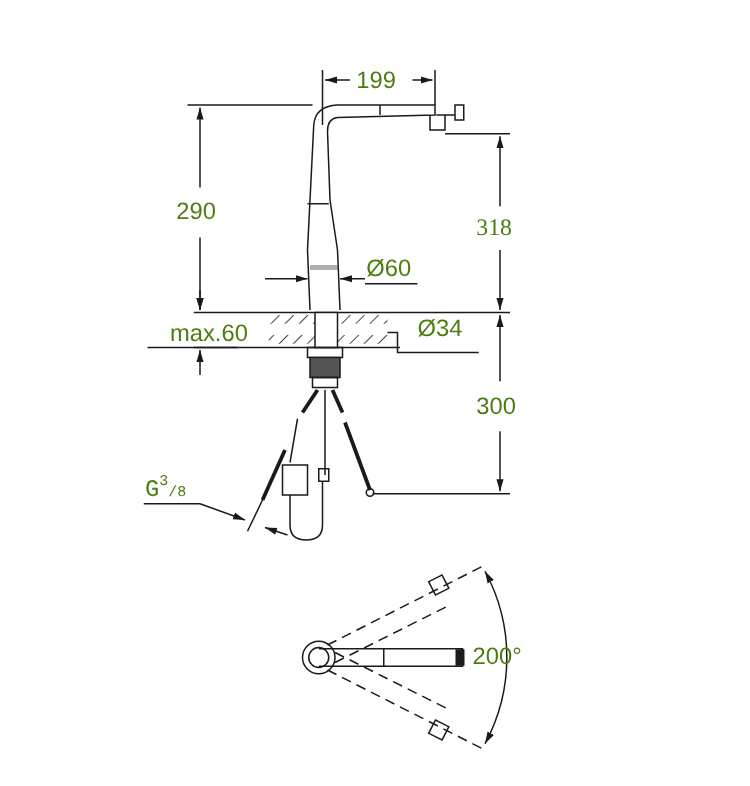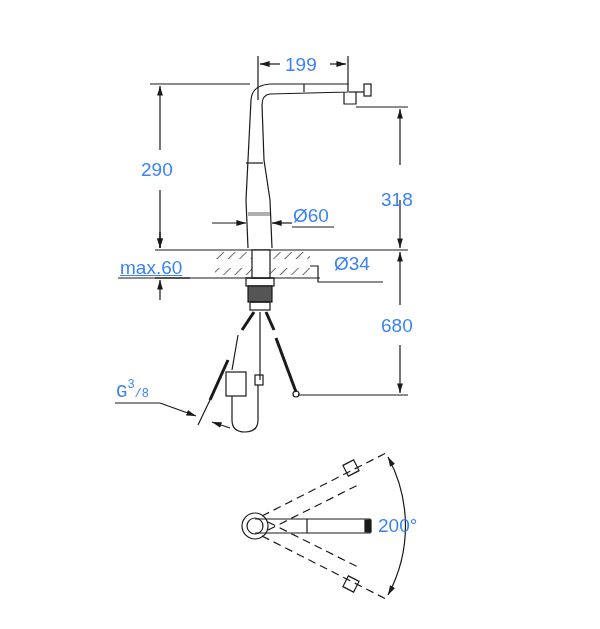--- a/index.html
+++ b/index.html
@@ -1,18 +1,18 @@
 <!DOCTYPE html>
 <html><head>
 <meta charset="utf-8">
 <style>
   html, body { margin:0; padding:0; background:#ffffff; }
   body { width:600px; height:629px; position:relative; overflow:hidden; font-family:"Liberation Sans", sans-serif; }
   svg { position:absolute; left:0; top:0; }
-  .lbl { position:absolute; font-family:"Liberation Sans", sans-serif; color:#3b82f6; font-size:19px; line-height:1; white-space:nowrap; }
+  .lbl { position:absolute; font-family:"Liberation Sans", sans-serif; color:#4d7c0f; font-size:19px; line-height:1; white-space:nowrap; }
   .sup { font-size:12px; vertical-align:top; position:relative; top:-4px; }
   .sub { font-size:12px; }
 </style>
 </head>
 <body>
 
 <svg width="600" height="629" viewBox="0 0 600 629" xmlns="http://www.w3.org/2000/svg">
   <defs>
     <marker id="arr" viewBox="0 0 10 10" refX="10" refY="5" markerWidth="8" markerHeight="8" orient="auto-start-reverse">
       <path d="M0,2 L10,5 L0,8 z" fill="#1a1a1a"></path>
@@ -118,21 +118,21 @@
       <line x1="268" y1="522" x2="360" y2="568" stroke-dasharray="8,5"></line>
       <rect x="345" y="462" width="12" height="12" transform="rotate(-27 351 468)"></rect>
       <rect x="345" y="578" width="12" height="12" transform="rotate(27 351 584)"></rect>
       <path d="M388,457 A145,145 0 0 1 388,595" marker-start="url(#arr)" marker-end="url(#arr)"></path>
     </g>
   </g>
 </svg>
 
 <div class="lbl" style="left:285px;top:55px;">199</div>
 <div class="lbl" style="left:141px;top:160px;">290</div>
-<div class="lbl" style="left:381px;top:190px;">318</div>
+<div class="lbl" style="left:381px;top:173px;font-family:Liberation Serif, serif;">318</div>
 <div class="lbl" style="left:293px;top:206px;">Ø60</div>
-<div class="lbl" style="left:120px;top:258px;text-decoration:underline;">max.60</div>
+<div class="lbl" style="left:136px;top:258px;">max.60</div>
 <div class="lbl" style="left:334px;top:254px;">Ø34</div>
-<div class="lbl" style="left:381px;top:316px;">680</div>
+<div class="lbl" style="left:381px;top:316px;">300</div>
 <div class="lbl" style="left:116px;top:383px;font-family:Liberation Mono, monospace;">
   <span>G</span><span class="sup">3</span><span class="sub">/</span><span class="sub">8</span>
 </div>
 <div class="lbl" style="left:378px;top:516px;">200°</div>
 
 </body></html>

